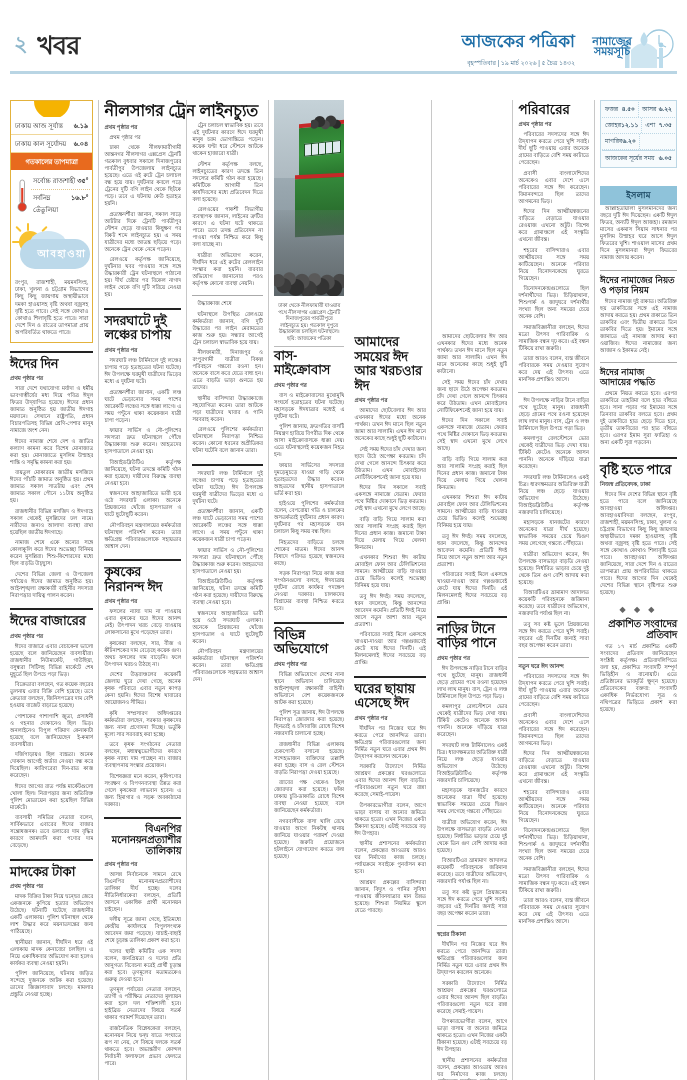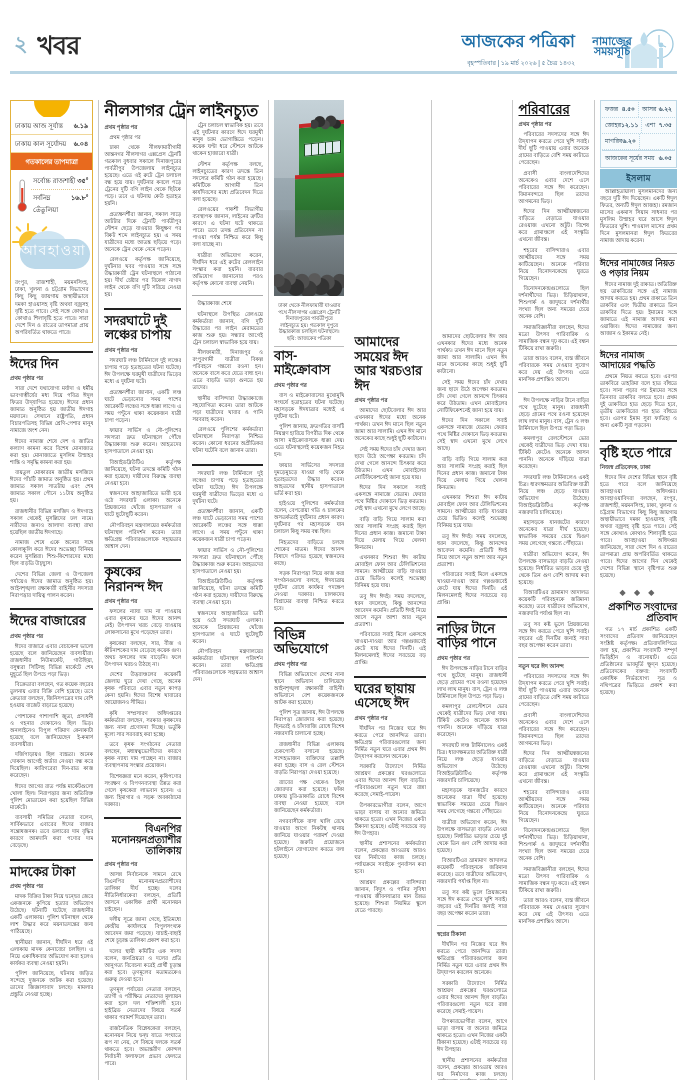--- a/index.html
+++ b/index.html
@@ -171,21 +171,21 @@
     width: 70px; height: 30px;
     background: #bcd9ea; border-radius: 15px;
   }
   .wp-cloud2 {
     position: absolute; right: 26px; bottom: 20px;
     width: 36px; height: 24px;
     background: #cfe5f2; border-radius: 50%;
   }
   .wp-label {
     position: absolute; right: 6px; bottom: 12px;
-    font-size: 14px; font-weight: normal; color: #ffffff;
+    font-size: 10px; font-weight: bold; color: #ffffff;
     letter-spacing: 1.5px;
     z-index: 3;
   }
   .weather-text {
     font-size: 5.4px;
     line-height: 7.2px;
     color: #333;
     text-align: justify;
     padding: 4px 4px 5px 4px;
     background: #fff;
@@ -193,21 +193,21 @@
 
   
   .hl {
     font-weight: bold;
     color: #111;
     line-height: 1.12;
     letter-spacing: -0.2px;
     margin: 2px 0 3px 0;
   }
   .hl-xl { font-size: 16px; }
-  .hl-lg { font-size: 13.5px; text-decoration: underline; }
+  .hl-lg { font-size: 13.5px; }
   .hl-md { font-size: 13px; }
   .hl-sm { font-size: 10px; text-align: right; }
   .byline {
     font-size: 5.6px;
     font-weight: bold;
     color: #444;
     margin-bottom: 2px;
   }
 
   .ptext {
@@ -683,21 +683,21 @@
           <div class="ptd"></div>
         </div>
         <div class="ptr" style="border-top:1px solid #bcd7e5;">
           <div class="ptd">
             <span>আজকের সূর্যের সময়</span>
             <b>৬.০৫</b>
           </div>
         </div>
       </div>
 
-      <div class="side-box" style="margin-top:1px;">
+      <div class="side-box" style="margin-top:18px;">
         <div class="side-head">ইসলাম</div>
         <div class="ptext">
             <p>আল্লাহতায়ালা মুসলমানদের জন্য বছরে দুটি ঈদ দিয়েছেন। একটি ঈদুল ফিতর, অন্যটি ঈদুল আজহা। রমজান মাসের একমাস সিয়াম সাধনার পর মুসলিম উম্মাহর ঘরে আসে ঈদুল ফিতরের খুশি। শাওয়াল মাসের প্রথম দিনে মুসলমানরা ঈদুল ফিতরের নামাজ আদায় করেন।</p>
           </div>
         <div class="hrule-sep"></div>
         <div class="side-sub">ঈদের নামাজের নিয়ত ও পড়ার নিয়ম</div>
         <div class="ptext">
             <p>ঈদের নামাজ দুই রাকাত। অতিরিক্ত ছয় তাকবিরের সঙ্গে এই নামাজ আদায় করতে হয়। প্রথম রাকাতে তিন তাকবির এবং দ্বিতীয় রাকাতে তিন তাকবির দিতে হয়। ইমামের সঙ্গে জামাতে এই নামাজ আদায় করা ওয়াজিব। ঈদের নামাজের জন্য আজান ও ইকামত নেই।</p>
           </div>
         <div class="hrule-sep"></div>

